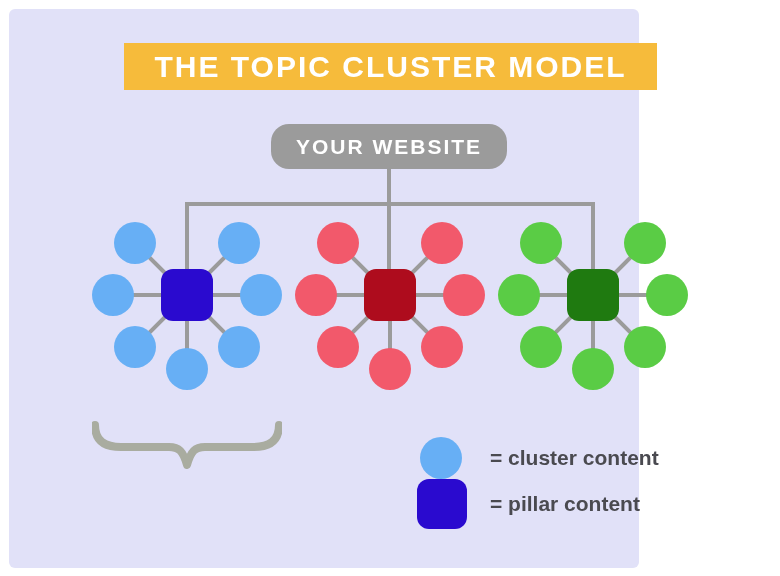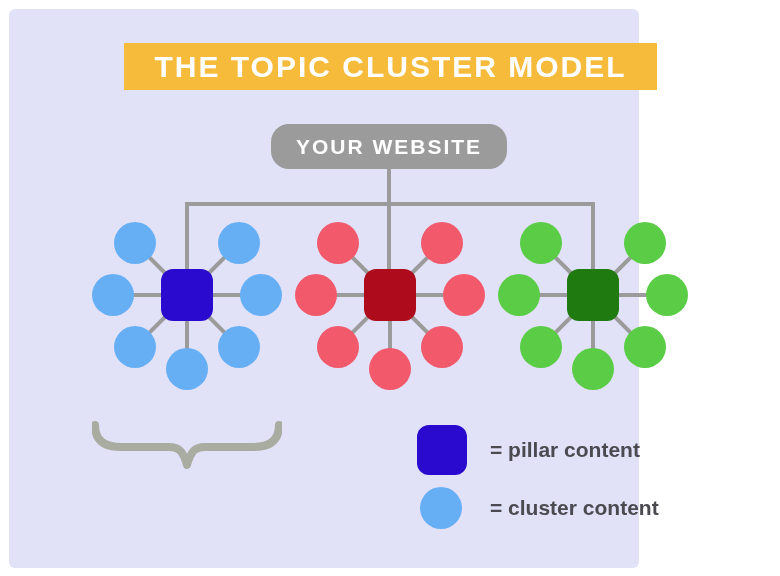--- a/index.html
+++ b/index.html
@@ -178,24 +178,24 @@
         <div class="satellite" style="left: 563px; top: 339px; width: 42px; height: 42px; background-color: rgb(90, 204, 69);"></div>
         <div class="pillar" style="left: 558px; top: 260px; width: 52px; height: 52px; background-color: rgb(31, 122, 16);"></div>
       </div>
 
     <svg class="brace-svg" viewBox="0 0 190 50">
       <path id="brace-path" d="M 3,4 C 3,20 13,26 29,26 L 77,26 C 87,26 91,30 95,44 C 99,30 103,26 113,26 L 161,26 C 177,26 187,20 187,4" fill="none" stroke-width="8" stroke-linecap="round" stroke-linejoin="round" stroke="#A9ACA0"></path>
     </svg>
 
 
     <div class="legend">
+      <div class="legend-row second">
+        <div class="legend-swatch circle" style="background-color: rgb(103, 175, 245);"></div>
+        <span class="legend-label">= cluster content</span>
+      </div>
       <div class="legend-row first">
         <div class="legend-swatch square" style="background-color: rgb(42, 10, 207);"></div>
         <span class="legend-label">= pillar content</span>
       </div>
-      <div class="legend-row second">
-        <div class="legend-swatch circle" style="background-color: rgb(103, 175, 245);"></div>
-        <span class="legend-label">= cluster content</span>
-      </div>
     </div>
 
   </div>
 </div>
 
 </body></html>

